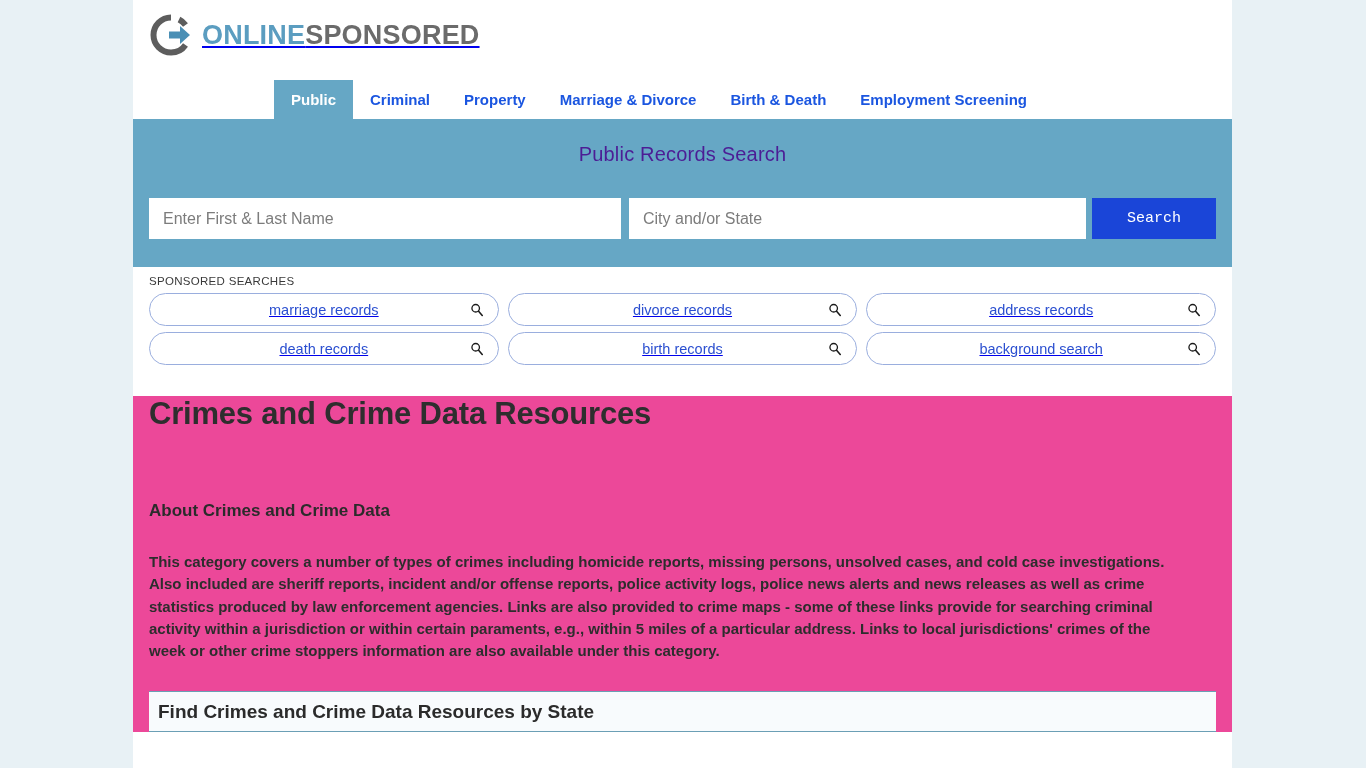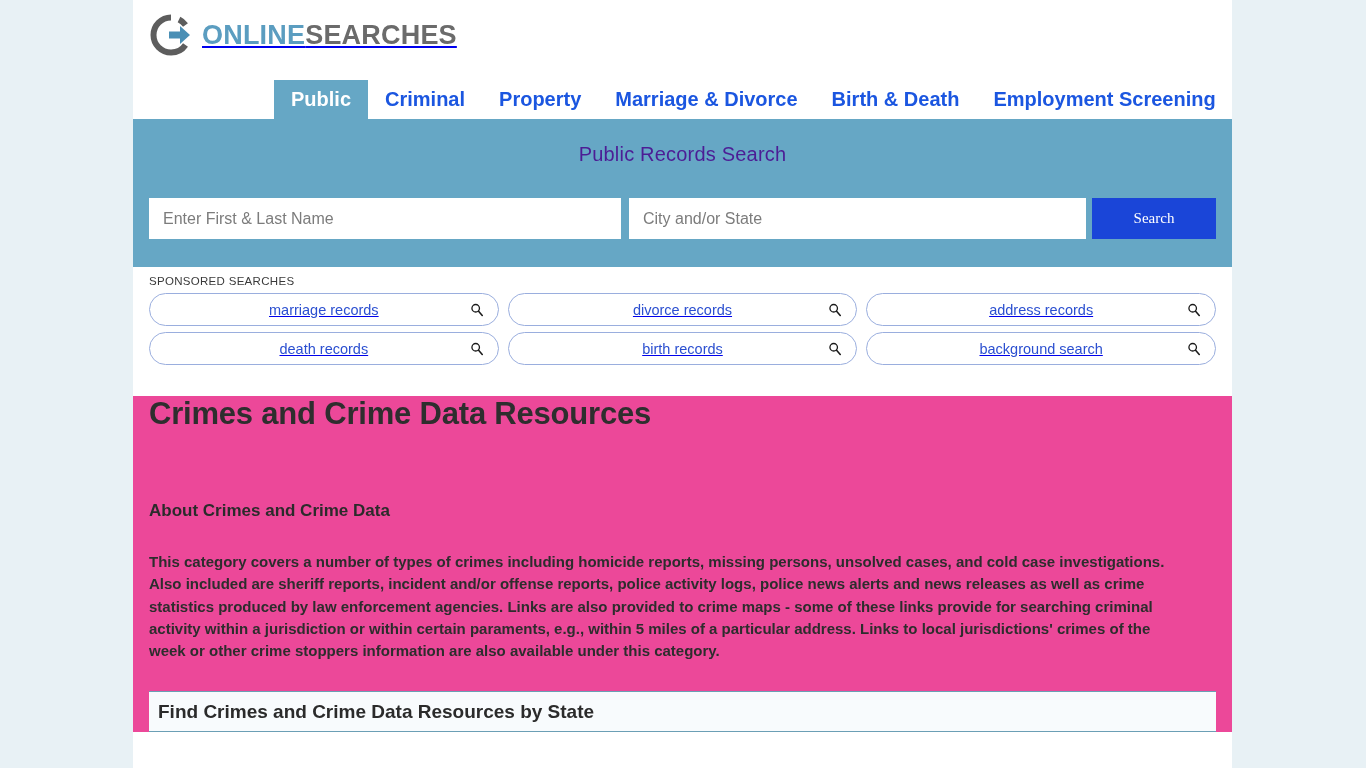--- a/index.html
+++ b/index.html
@@ -47,21 +47,21 @@
     height: 39px;
     background: #ffffff;
     display: flex;
     align-items: stretch;
     padding-left: 141px;
   }
   .tab {
     display: flex;
     align-items: center;
     padding: 0 17px;
-    font-size: 20px;
+    font-size: 15px;
     font-weight: bold;
     color: #1b56e0;
     cursor: pointer;
     white-space: nowrap;
     text-decoration: none;
   }
   .tab.active {
     background: #66a7c5;
     color: #ffffff;
   }
@@ -93,21 +93,21 @@
   .search-input::placeholder { color: #7c7c7c; }
   .search-input.name { flex: 0 0 472px; margin-right: 8px; }
   .search-input.city { flex: 1 1 auto; margin-right: 6px; }
   .search-btn {
     flex: 0 0 124px;
     height: 41px;
     background: #1a45d8;
     color: #ffffff;
     border: none;
     font-size: 15px;
-    font-family: Liberation Serif, serif;
+    font-family: Liberation Mono, monospace;
     cursor: pointer;
   }
 
   
   .sponsored {
     padding: 8px 16px 0 16px;
     background: #ffffff;
   }
   .sponsored-label {
     font-size: 11.5px;
@@ -190,21 +190,21 @@
   <div class="content">
 
     <div class="header">
       <a class="logo" href="#">
         <svg class="logo-mark" viewBox="0 0 44 44">
           <path d="M22 4.5 A17.5 17.5 0 1 0 22 39.5 A17.5 17.5 0 0 0 36.5 32" fill="none" stroke="#5d5d5d" stroke-width="6" stroke-linecap="butt"></path>
           <path d="M30 6.5 A17.5 17.5 0 0 1 36.5 12" fill="none" stroke="#5d5d5d" stroke-width="6" stroke-linecap="butt"></path>
           <path d="M20 18.5 H31 V13 L41 22 L31 31 V25.5 H20 Z" fill="#4a8fb5"></path>
         </svg>
         <span class="logo-text">
-          <span class="logo-online">ONLINE</span><span class="logo-searches">SEARCHES</span>
+          <span class="logo-online">ONLINE</span><span class="logo-searches">SPONSORED</span>
         </span>
       </a>
     </div>
 
     <div class="nav">
       <a class="tab active" href="#">Public</a>
       <a class="tab" href="#">Criminal</a>
       <a class="tab" href="#">Property</a>
       <a class="tab" href="#">Marriage &amp; Divorce</a>
       <a class="tab" href="#">Birth &amp; Death</a>

